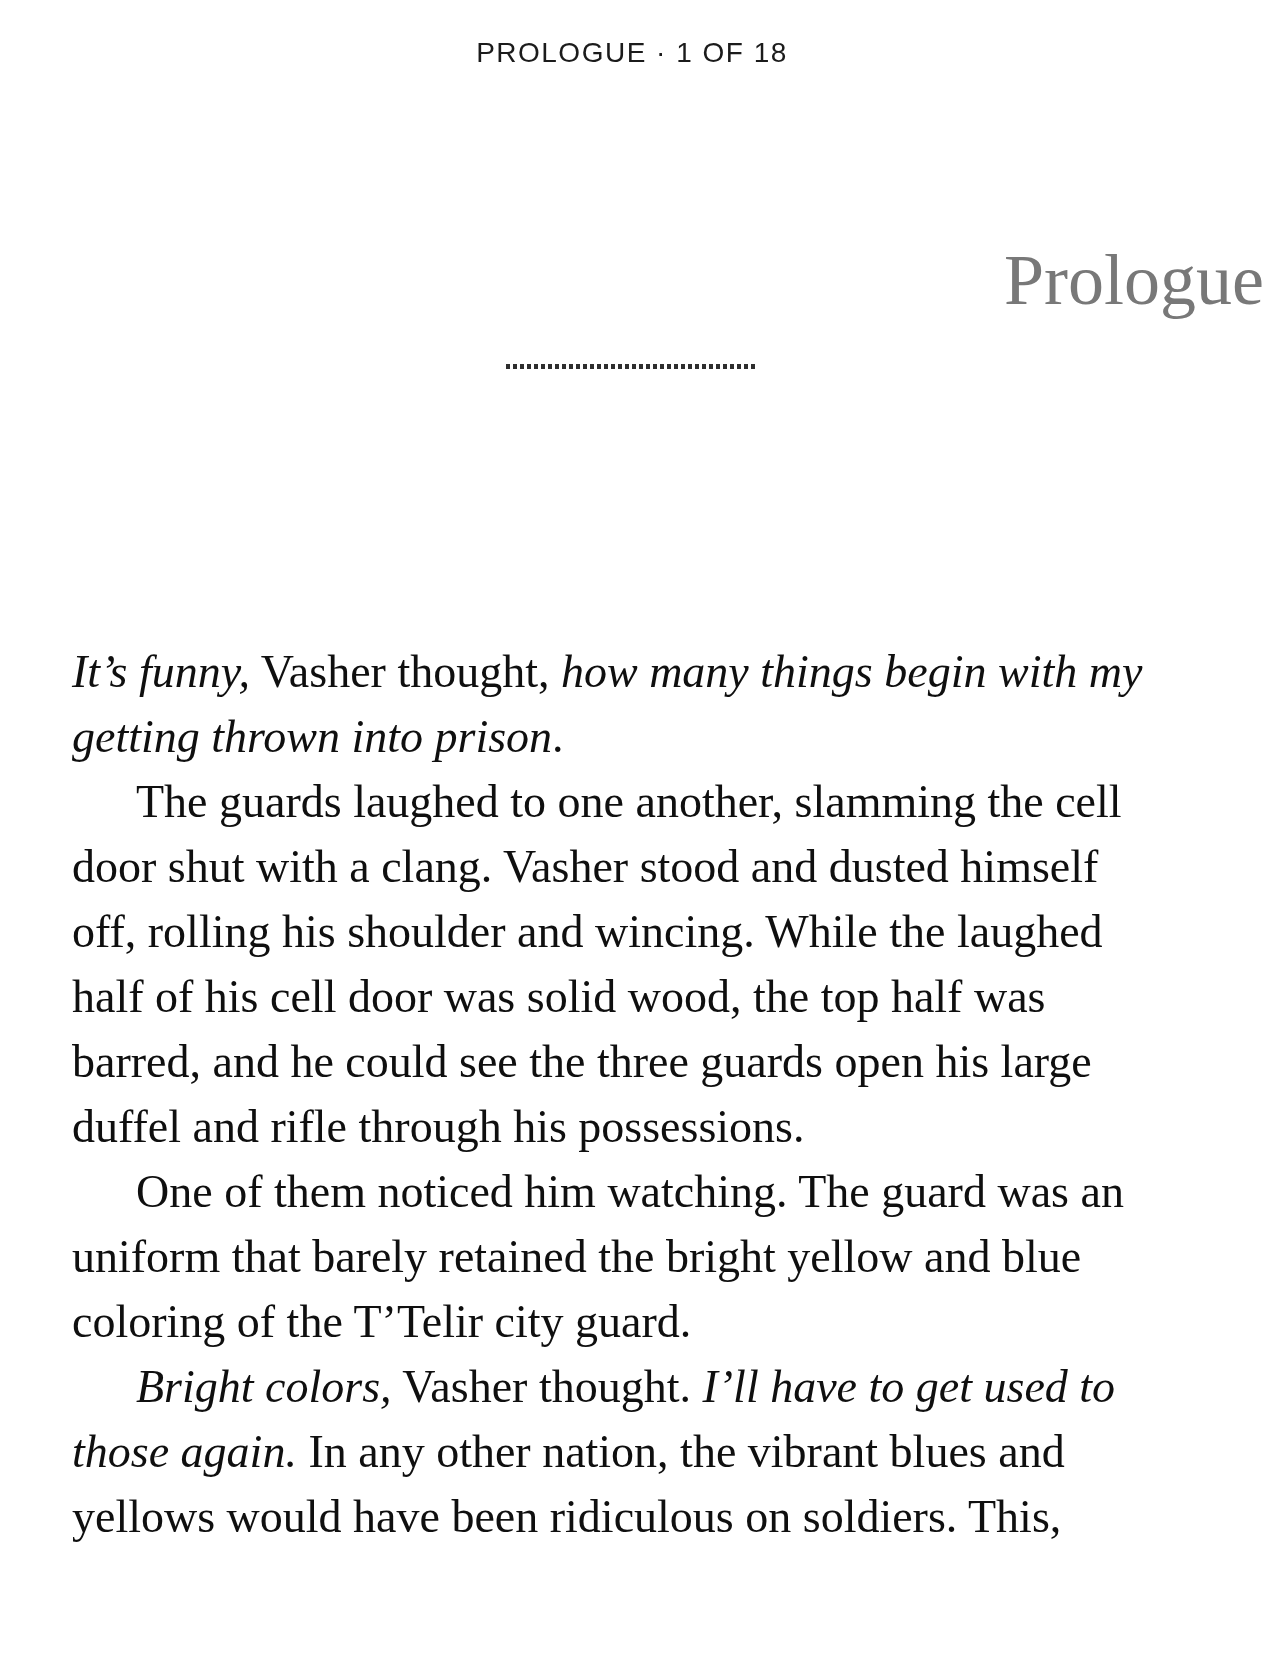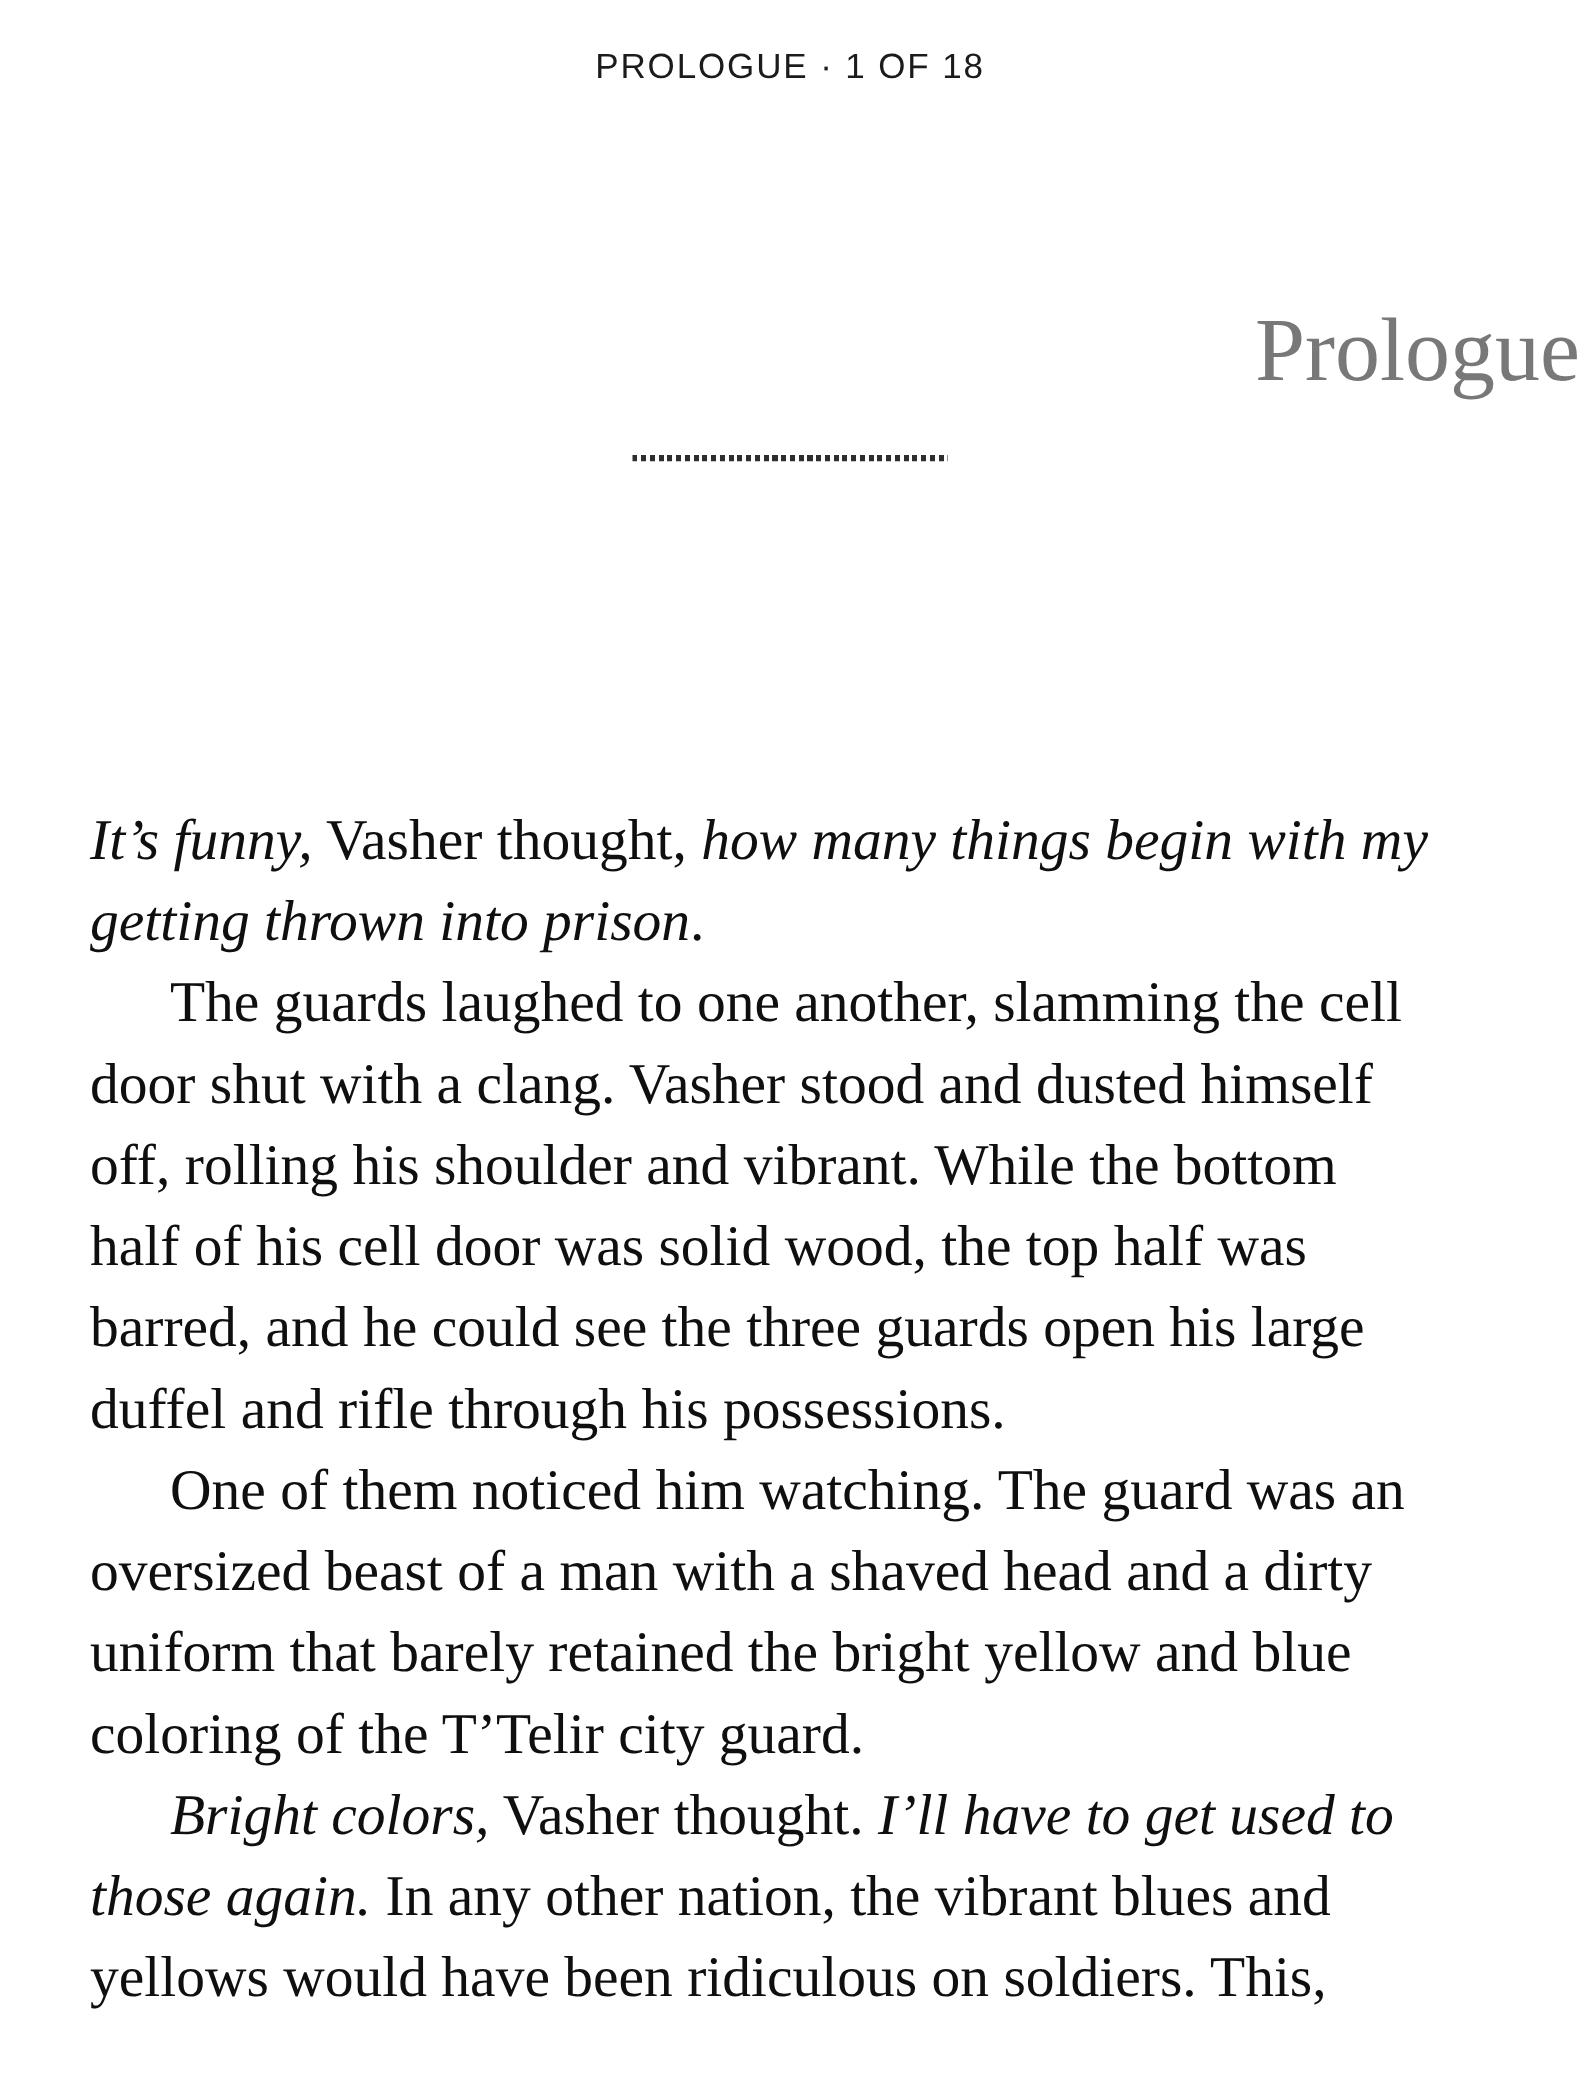--- a/index.html
+++ b/index.html
@@ -72,28 +72,27 @@
   <div class="title-divider"></div>
 
   <div class="book-text">
       <div class="para">
         <div class="line"><span class="em">It’s funny,</span><span> Vasher thought, </span><span class="em">how many things begin with my</span></div>
         <div class="line"><span class="em">getting thrown into prison</span><span>.</span></div>
       </div>
       <div class="para">
         <div class="line indent"><span>The guards laughed to one another, slamming the cell</span></div>
         <div class="line"><span>door shut with a clang. Vasher stood and dusted himself</span></div>
-        <div class="line"><span>off, rolling his shoulder and vibrant. While the bottom</span></div>
+        <div class="line"><span>off, rolling his shoulder and wincing. While the laughed</span></div>
         <div class="line"><span>half of his cell door was solid wood, the top half was</span></div>
         <div class="line"><span>barred, and he could see the three guards open his large</span></div>
         <div class="line"><span>duffel and rifle through his possessions.</span></div>
       </div>
       <div class="para">
         <div class="line indent"><span>One of them noticed him watching. The guard was an</span></div>
-        <div class="line"><span>oversized beast of a man with a shaved head and a dirty</span></div>
         <div class="line"><span>uniform that barely retained the bright yellow and blue</span></div>
         <div class="line"><span>coloring of the T’Telir city guard.</span></div>
       </div>
       <div class="para">
         <div class="line indent"><span class="em">Bright colors,</span><span> Vasher thought. </span><span class="em">I’ll have to get used to</span></div>
         <div class="line"><span class="em">those again.</span><span> In any other nation, the vibrant blues and</span></div>
         <div class="line"><span>yellows would have been ridiculous on soldiers. This,</span></div>
       </div>
     </div>
 

